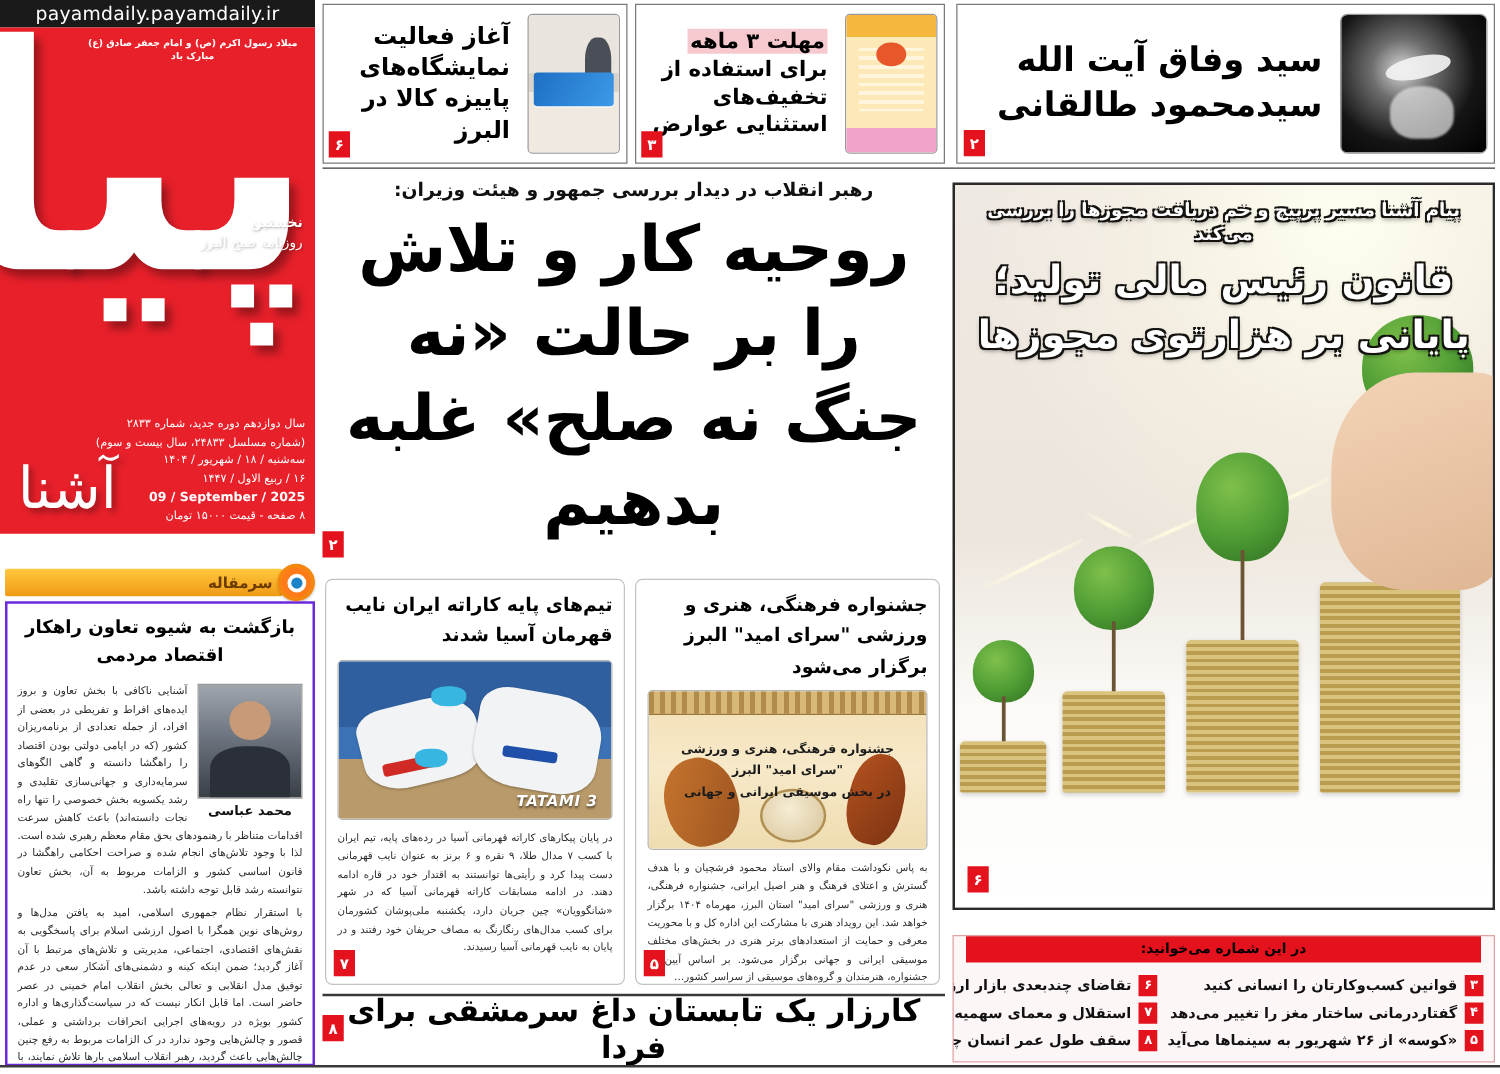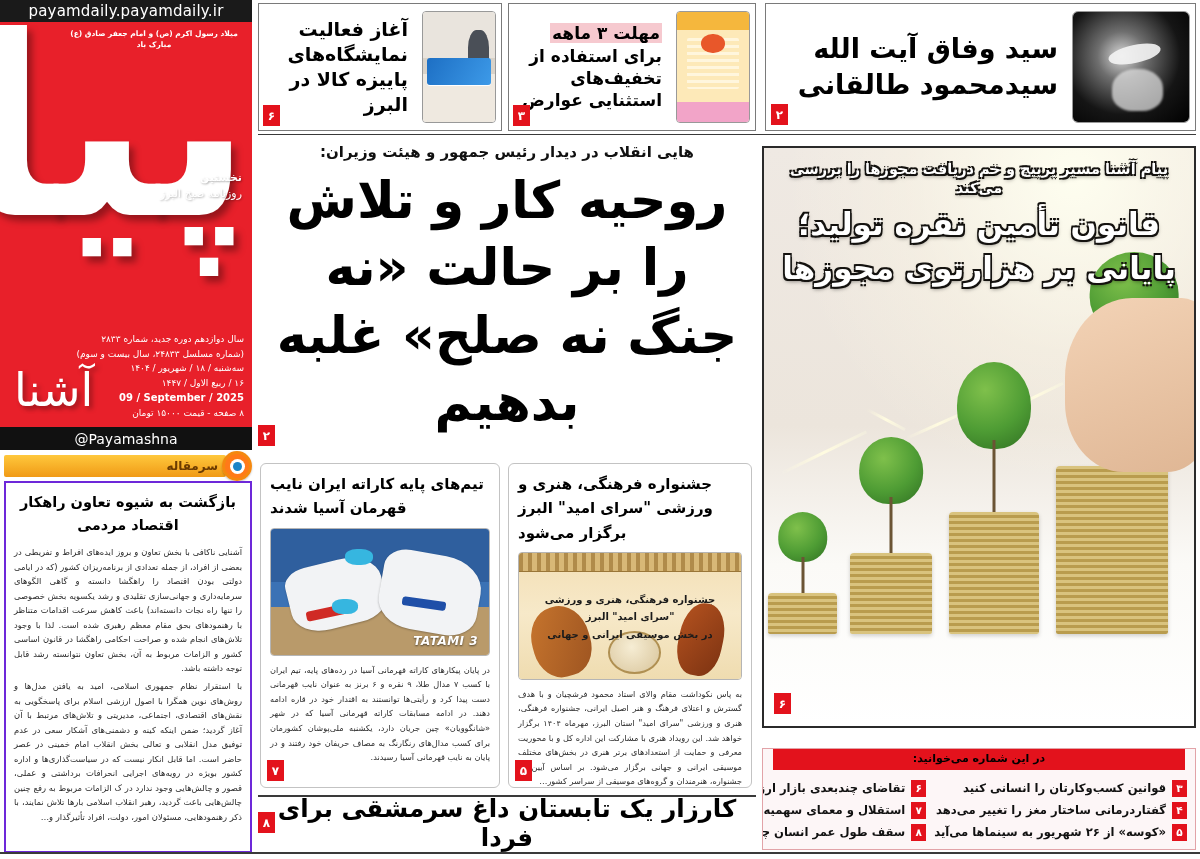--- a/index.html
+++ b/index.html
@@ -423,21 +423,21 @@
     padding: 8px 9px;
     direction: rtl;
     overflow: hidden;
   }
   #story-karate { left: 260px; top: 463px; width: 240px; height: 325px; }
   #story-festival { left: 508px; top: 463px; width: 244px; height: 325px; }
 
   .sc-title {
     font-size: 15px;
     font-weight: bold;
-    text-align: left;
+    text-align: right;
     line-height: 1.62;
     color: #000;
     margin-bottom: 7px;
   }
   .sc-media {
     height: 128px;
     border: 1px solid #b5b5b5;
     border-radius: 4px;
     position: relative;
     overflow: hidden;
@@ -607,23 +607,20 @@
       <div class="issue-meta">
         <div>سال دوازدهم دوره جدید، شماره ۲۸۳۳</div>
         <div>(شماره مسلسل ۲۴۸۳۳، سال بیست و سوم)</div>
         <div>سه‌شنبه / ۱۸ / شهریور / ۱۴۰۴</div>
         <div>۱۶ / ربیع الاول / ۱۴۴۷</div>
         <div class="en">09 / September / 2025</div>
         <div>۸ صفحه - قیمت ۱۵۰۰۰ تومان</div>
       </div>
     </div>
 
-    <div class="handle-bar">
-      <span>@Payamashna</span>
-    </div>
   </div>
 
   <div class="topbox" id="topbox-1">
     <div class="tb-inner">
       <div class="tb-title">آغاز فعالیت نمایشگاه‌های پاییزه کالا در البرز</div>
       <div class="tb-thumb">
         <div class="art-bazaar">
             <div class="person"></div>
           </div>
       </div>
@@ -650,21 +647,21 @@
     <div class="tb-inner">
       <div class="tb-title">سید وفاق آیت الله سیدمحمود طالقانی</div>
       <div class="tb-thumb" style="width:118px;border-radius:6px;">
         <div class="art-portrait"></div>
       </div>
     </div>
     <div class="pg-badge" style="left:5px; bottom:5px;">۲</div>
   </div>
 
   <div class="main-head">
-    <div class="kicker">هایی انقلاب در دیدار رئیس جمهور و هیئت وزیران:</div>
+    <div class="kicker">رهبر انقلاب در دیدار بررسی جمهور و هیئت وزیران:</div>
     <div class="main-title">روحیه کار و تلاش را بر حالت «نه جنگ نه صلح» غلبه بدهیم</div>
     <div class="pg-badge" style="left:0; bottom:2px;">۲</div>
   </div>
 
   <div class="feature">
     <div class="feature-photo">
       <div class="fp-glow"></div>
 
       <div class="fp-line" style="left:4%;  top:56%; width:22%; transform:rotate(-26deg);"></div>
       <div class="fp-line" style="left:24%; top:45%; width:10%; transform:rotate(28deg);"></div>
@@ -693,38 +690,42 @@
       </div>
       <div class="tree" style="right:2%; width:24%; height:26%; bottom:56%;">
         <div class="crown" style="top:0; width:86%; height:56%;"></div>
         <div class="trunk" style="bottom:0; height:50%;"></div>
       </div>
       <div class="hand"></div>
     </div>
 
     <div class="feature-head">
       <div class="feature-kicker">پیام آشنا مسیر پرپیچ و خم دریافت مجوزها را بررسی می‌کند</div>
-      <div class="feature-title">قانون تأمین نقره تولید؛</div>
+      <div class="feature-title">قانون رئیس مالی تولید؛</div>
       <div class="feature-title">پایانی بر هزارتوی مجوزها</div>
     </div>
 
     <div class="pg-badge" style="left:10px; bottom:12px;">۶</div>
   </div>
 
   <div class="editorial-wrap">
     <div class="ed-header">
       <div class="eye-icon">
           <div class="pupil"></div>
         </div>
       <span class="ed-header-label">سرمقاله</span>
     </div>
 
     <div class="ed-box">
       <div class="ed-title">بازگشت به شیوه تعاون راهکار اقتصاد مردمی</div>
 
+      <div class="ed-photo">
+        <div class="ed-photo-img"></div>
+        <div class="ed-photo-cap">محمد عباسی</div>
+      </div>
 
       <div class="ed-body">
         <p>آشنایی ناکافی با بخش تعاون و بروز ایده‌های افراط و تفریطی در بعضی از افراد، از جمله تعدادی از برنامه‌ریزان کشور (که در ایامی دولتی بودن اقتصاد را راهگشا دانسته و گاهی الگوهای سرمایه‌داری و جهانی‌سازی تقلیدی و رشد یکسویه بخش خصوصی را تنها راه نجات دانسته‌اند) باعث کاهش سرعت اقدامات متناظر با رهنمودهای بحق مقام معظم رهبری شده است. لذا با وجود تلاش‌های انجام شده و صراحت احکامی راهگشا در قانون اساسی کشور و الزامات مربوط به آن، بخش تعاون نتوانسته رشد قابل توجه داشته باشد.</p>
         <p>با استقرار نظام جمهوری اسلامی، امید به یافتن مدل‌ها و روش‌های نوین همگرا با اصول ارزشی اسلام برای پاسخگویی به نقش‌های اقتصادی، اجتماعی، مدیریتی و تلاش‌های مرتبط با آن آغاز گردید؛ ضمن اینکه کینه و دشمنی‌های آشکار سعی در عدم توفیق مدل انقلابی و تعالی بخش انقلاب امام خمینی در عصر حاضر است. اما قابل انکار نیست که در سیاست‌گذاری‌ها و اداره کشور بویژه در رویه‌های اجرایی انحرافات برداشتی و عملی، قصور و چالش‌هایی وجود ندارد در ک الزامات مربوط به رفع چنین چالش‌هایی باعث گردید، رهبر انقلاب اسلامی بارها تلاش نمایند، با ذکر رهنمودهایی، مسئولان امور، دولت، افراد تأثیرگذار و…</p>
 
       </div>
     </div>
   </div>
 
   <div class="story-card" id="story-karate">

